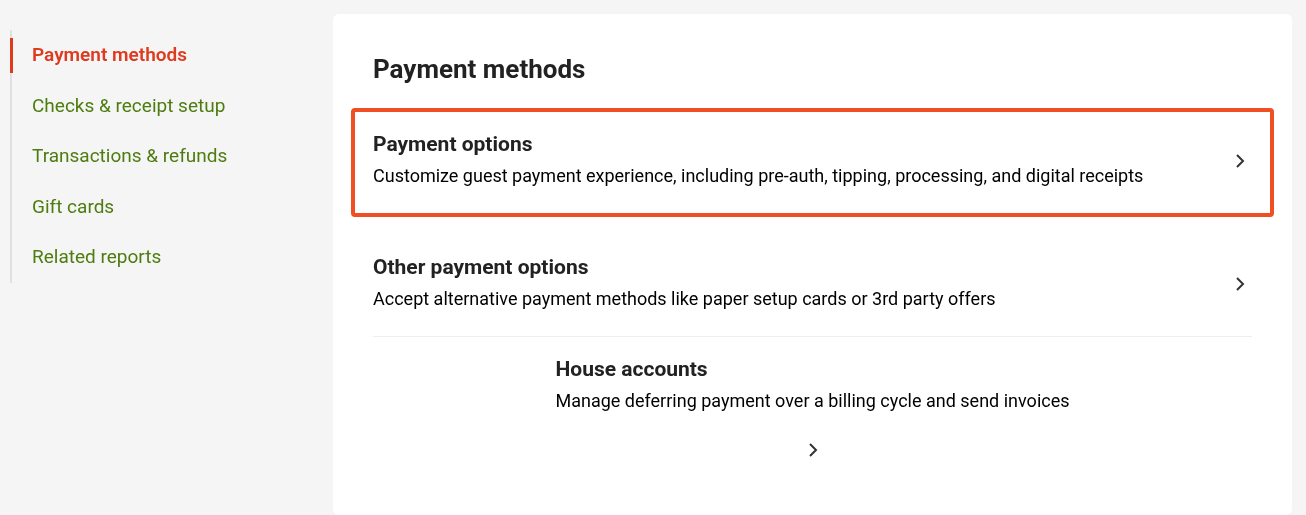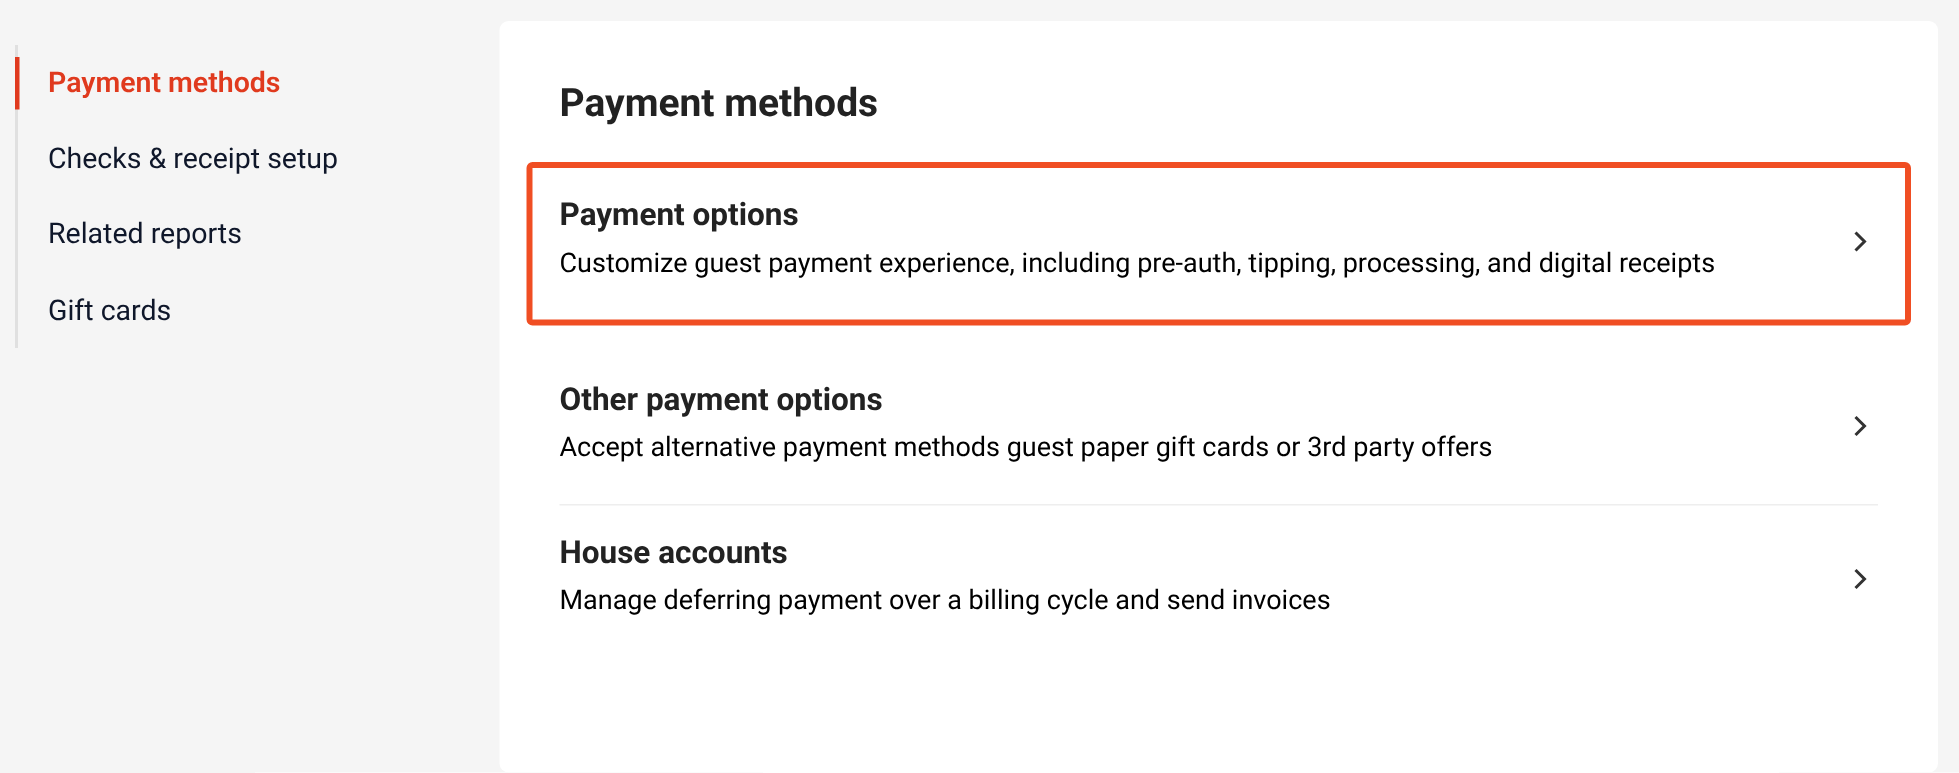--- a/index.html
+++ b/index.html
@@ -20,21 +20,21 @@
       padding: 30px 0 0 0;
       flex-shrink: 0;
     }
     .sidebar-list {
       border-left: 2px solid #e0e0e0;
       margin-left: 10px;
     }
     .sidebar-item {
       padding: 12px 20px;
       font-size: 19px;
-      color: #0f172a;
+      color: #4d7c0f;
       cursor: pointer;
       position: relative;
       line-height: 1.4;
     }
     .sidebar-item.active {
       color: #e03a1e;
       font-weight: 600;
     }
     .sidebar-item.active::before {
       content: "";
@@ -63,20 +63,21 @@
       padding: 20px 0 24px 0;
       border-bottom: 1px solid #eee;
       display: flex;
       align-items: center;
       justify-content: space-between;
       cursor: pointer;
       gap: 24px;
     }
     .section:last-child {
       border-bottom: none;
+      flex-direction: column;
     }
     .section.highlighted {
       border: 4px solid #f04e23;
       border-radius: 4px;
       padding: 20px 18px 24px 18px;
       margin: 0 -22px 18px -22px;
       justify-content: space-between;
     }
     .section-text {
       flex: 1;
@@ -113,24 +114,27 @@
 
 <nav class="sidebar">
   <div class="sidebar-list">
     <div class="sidebar-item active">
       <span>Payment methods</span>
     </div>
     <div class="sidebar-item">
       <span>Checks &amp; receipt setup</span>
     </div>
     <div class="sidebar-item">
-      <span>Related reports</span>
+      <span>Transactions &amp; refunds</span>
     </div>
     <div class="sidebar-item">
       <span>Gift cards</span>
+    </div>
+    <div class="sidebar-item">
+      <span>Related reports</span>
     </div>
   </div>
 </nav>
 
 <main class="main">
   <h1 class="page-title">Payment methods</h1>
 
   <div class="section highlighted">
     <div class="section-text">
       <div class="section-title">Payment options</div>
@@ -139,21 +143,21 @@
     <span class="chevron">
       <svg viewBox="0 0 10 16">
           <polyline points="2,2 8,8 2,14"></polyline>
         </svg>
     </span>
   </div>
 
   <div class="section">
     <div class="section-text">
       <div class="section-title">Other payment options</div>
-      <div class="section-desc">Accept alternative payment methods guest paper gift cards or 3rd party offers</div>
+      <div class="section-desc">Accept alternative payment methods like paper setup cards or 3rd party offers</div>
     </div>
     <span class="chevron">
       <svg viewBox="0 0 10 16">
           <polyline points="2,2 8,8 2,14"></polyline>
         </svg>
     </span>
   </div>
 
   <div class="section">
     <div class="section-text">

